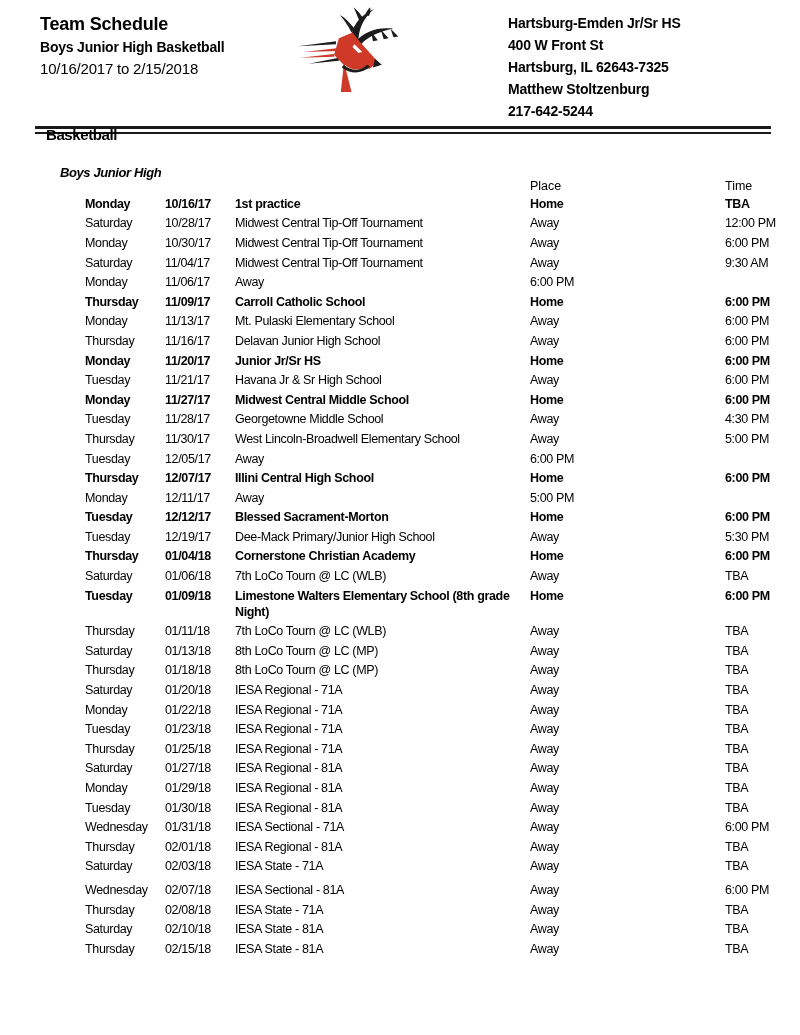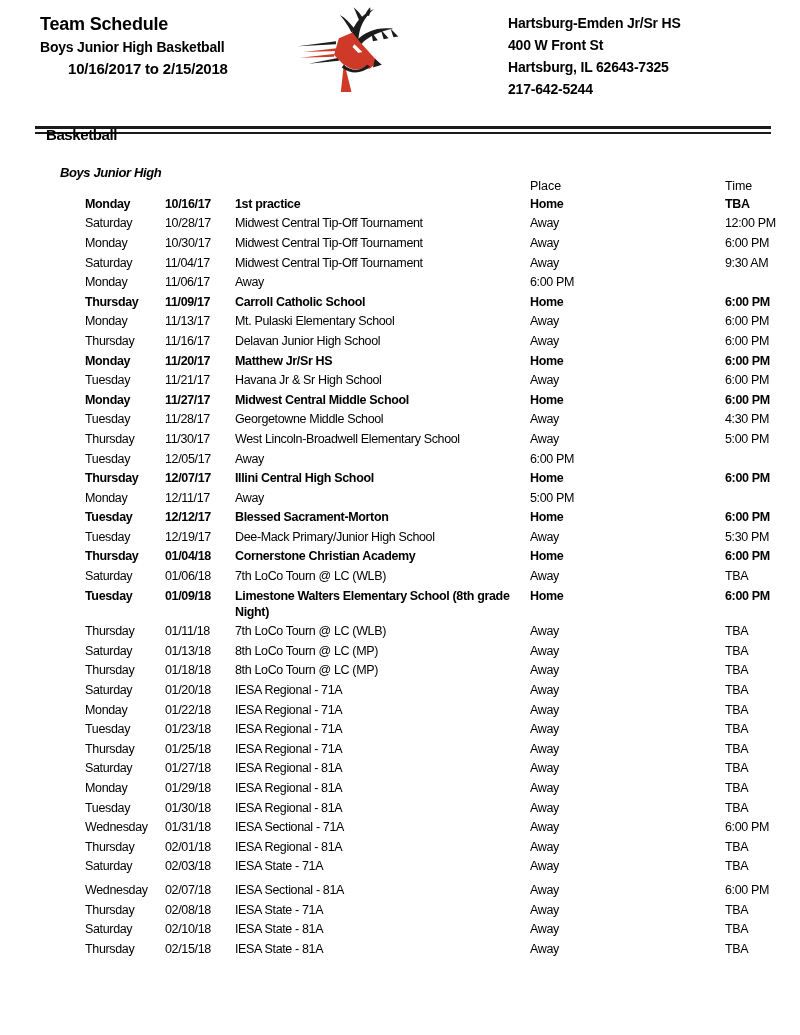--- a/index.html
+++ b/index.html
@@ -3,21 +3,21 @@
 <meta charset="utf-8">
 <style>
   html, body { margin:0; padding:0; background:#ffffff; }
   body { width:800px; font-family:"Liberation Sans", sans-serif; color:#000; }
   .page { position:relative; width:796px; height:1035px; background:#fff; overflow:hidden; }
 
   
   .hdr-left { position:absolute; left:40px; top:12px; }
   .hdr-title { font-size:18px; font-weight:bold; line-height:24px; letter-spacing:-0.2px; }
   .hdr-sub   { font-size:14px; font-weight:bold; line-height:22px; letter-spacing:-0.2px; }
-  .hdr-range { font-size:15px; font-weight:bold; line-height:22px; letter-spacing:-0.2px;margin-left:28px; }
+  .hdr-range { font-size:15px; font-weight:normal; line-height:22px; letter-spacing:-0.2px; }
   .logo { position:absolute; left:297px; top:6px; width:112px; height:90px; }
   .hdr-right { position:absolute; left:508px; top:12px; font-size:14px; font-weight:bold; line-height:22px; letter-spacing:-0.2px; }
 
   
   .rule { position:absolute; top:126px; left:35px; width:736px; }
   .rule-thick { height:3px; background:#1a1a1a; }
   .rule-thin  { height:2px; background:#1a1a1a; margin-top:3px; }
 
   
   .sec-title { position:absolute; top:126px; left:46px; font-size:15px; font-weight:bold; letter-spacing:-0.4px; }
@@ -77,20 +77,21 @@
       <path d="M59 39 L67 47 L63 48 L57 42 Z" fill="#ffffff"></path>
 
       <path d="M80 54 L87 60 L78 63 Z" fill="#1c1c1c"></path>
     </svg>
   </div>
 
   <div class="hdr-right">
     <div>Hartsburg-Emden Jr/Sr HS</div>
     <div>400 W Front St</div>
     <div>Hartsburg, IL 62643-7325</div>
+    <div>Matthew Stoltzenburg</div>
     <div>217-642-5244</div>
   </div>
 
   <div class="rule">
     <div class="rule-thick"></div>
     <div class="rule-thin"></div>
   </div>
 
   <div class="sec-title">Basketball</div>
   <div class="sec-sub">Boys Junior High</div>
@@ -155,21 +156,21 @@
         <div class="t-row">
     <span class="c-day">Thursday</span>
     <span class="c-date">11/16/17</span>
     <span class="c-event">Delavan Junior High School</span>
     <span class="c-place">Away</span>
     <span class="c-time">6:00 PM</span>
   </div>
         <div class="t-row bold">
     <span class="c-day">Monday</span>
     <span class="c-date">11/20/17</span>
-    <span class="c-event">Matthew Jr/Sr HS</span>
+    <span class="c-event">Junior Jr/Sr HS</span>
     <span class="c-place">Home</span>
     <span class="c-time">6:00 PM</span>
   </div>
         <div class="t-row">
     <span class="c-day">Tuesday</span>
     <span class="c-date">11/21/17</span>
     <span class="c-event">Havana Jr &amp; Sr High School</span>
     <span class="c-place">Away</span>
     <span class="c-time">6:00 PM</span>
   </div>

